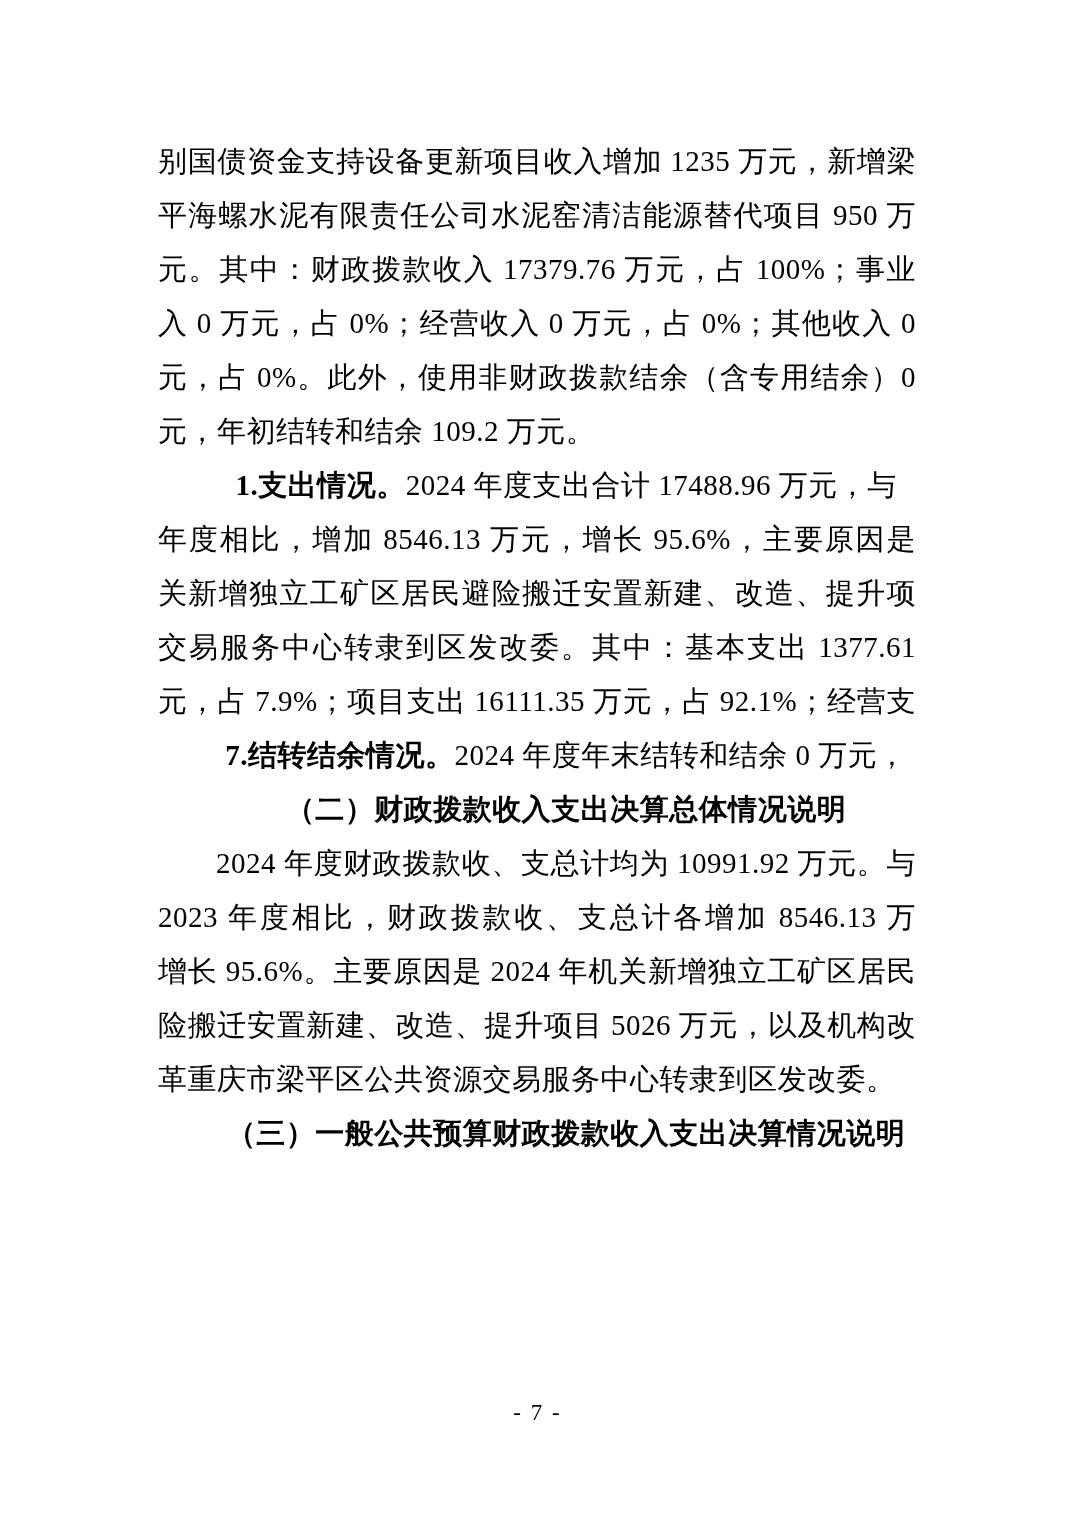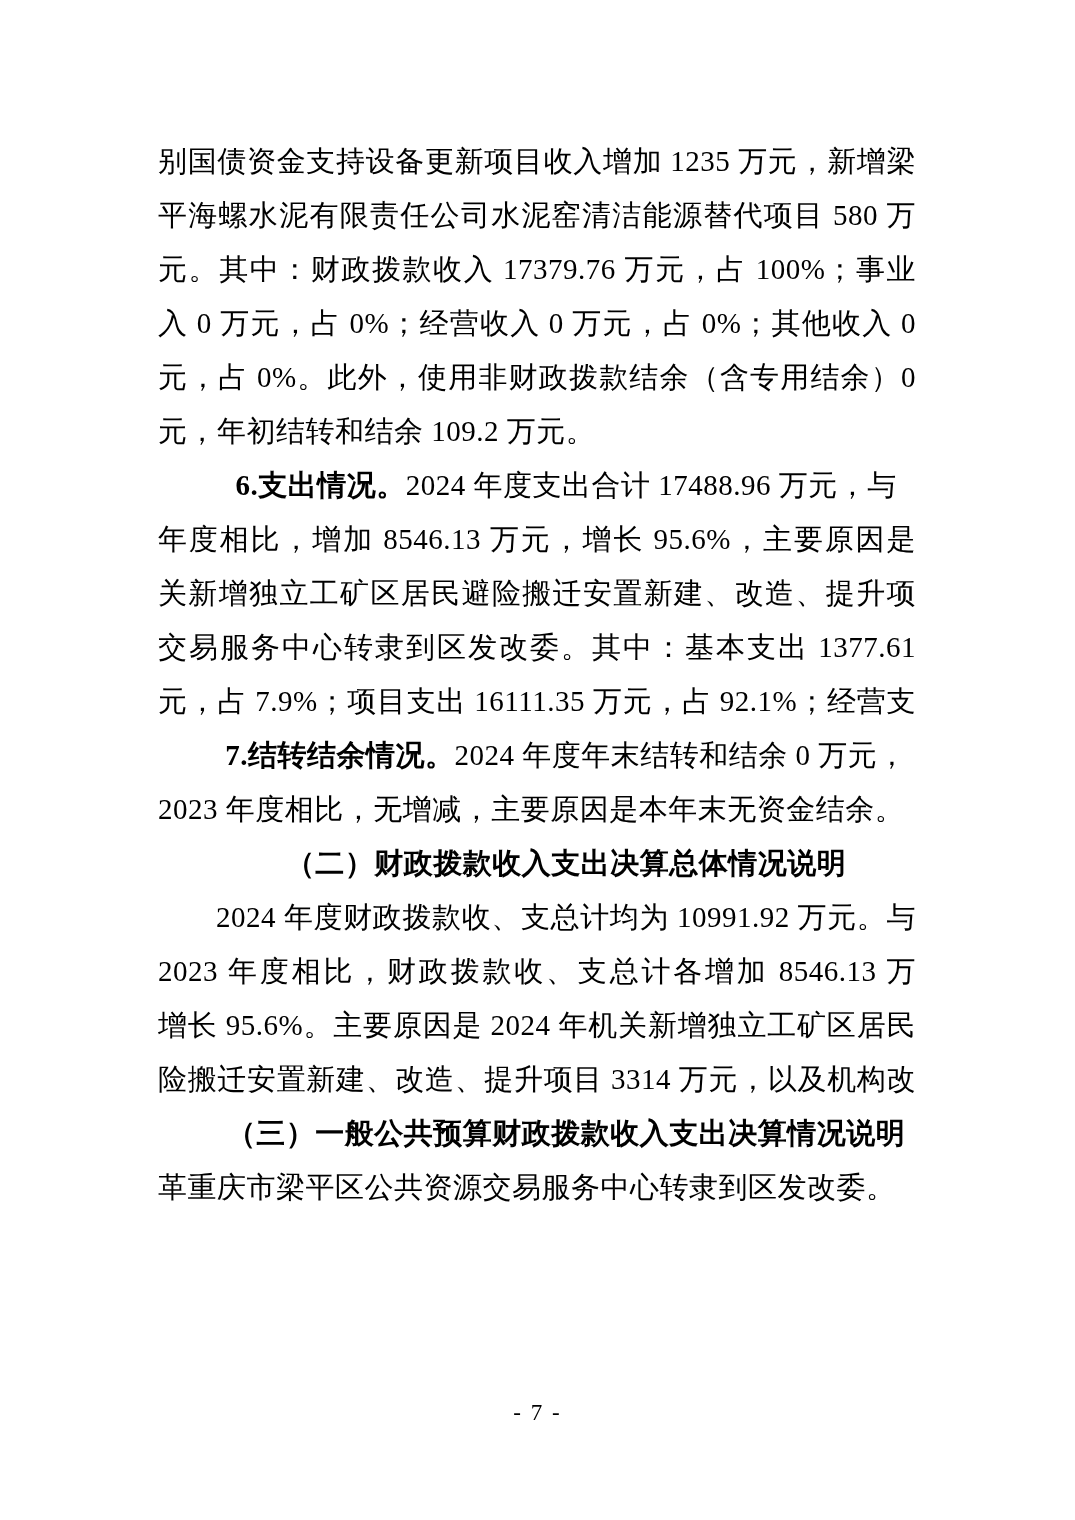--- a/index.html
+++ b/index.html
@@ -61,42 +61,41 @@
   }
 </style>
 </head>
 <body>
 
 <div class="page">
 
   <div class="body-text">
 
     <div class="ln j"><span class="b"></span><span>别国债资金支持设备更新项目收入增加 1235 万元，新增梁</span></div>
-    <div class="ln j"><span class="b"></span><span>平海螺水泥有限责任公司水泥窑清洁能源替代项目 580 万</span></div>
+    <div class="ln j"><span class="b"></span><span>平海螺水泥有限责任公司水泥窑清洁能源替代项目 950 万</span></div>
     <div class="ln j"><span class="b"></span><span>元。其中：财政拨款收入 17379.76 万元，占 100%；事业收</span></div>
     <div class="ln j"><span class="b"></span><span>入 0 万元，占 0%；经营收入 0 万元，占 0%；其他收入 0 万</span></div>
     <div class="ln j"><span class="b"></span><span>元，占 0%。此外，使用非财政拨款结余（含专用结余）0 万</span></div>
     <div class="ln"><span class="b"></span><span>元，年初结转和结余 109.2 万元。</span></div>
 
-    <div class="ln j ind"><span class="b">6.支出情况。</span><span>2024 年度支出合计 17488.96 万元，与 2023</span></div>
+    <div class="ln j ind"><span class="b">1.支出情况。</span><span>2024 年度支出合计 17488.96 万元，与 2023</span></div>
     <div class="ln j"><span class="b"></span><span>年度相比，增加 8546.13 万元，增长 95.6%，主要原因是机</span></div>
     <div class="ln j"><span class="b"></span><span>关新增独立工矿区居民避险搬迁安置新建、改造、提升项目</span></div>
     <div class="ln j"><span class="b"></span><span>交易服务中心转隶到区发改委。其中：基本支出 1377.61 万</span></div>
     <div class="ln j"><span class="b"></span><span>元，占 7.9%；项目支出 16111.35 万元，占 92.1%；经营支出</span></div>
 
     <div class="ln j ind"><span class="b">7.结转结余情况。</span><span>2024 年度年末结转和结余 0 万元，与</span></div>
-    <div class="ln"><span class="b"></span><span>2023 年度相比，无增减，主要原因是本年末无资金结余。</span></div>
 
     <div class="ln ind heading"><span class="b">（二）财政拨款收入支出决算总体情况说明</span><span></span></div>
 
     <div class="ln j ind"><span class="b"></span><span>2024 年度财政拨款收、支总计均为 10991.92 万元。与</span></div>
     <div class="ln j"><span class="b"></span><span>2023 年度相比，财政拨款收、支总计各增加 8546.13 万元，</span></div>
     <div class="ln j"><span class="b"></span><span>增长 95.6%。主要原因是 2024 年机关新增独立工矿区居民避</span></div>
-    <div class="ln j"><span class="b"></span><span>险搬迁安置新建、改造、提升项目 3314 万元，以及机构改</span></div>
+    <div class="ln j"><span class="b"></span><span>险搬迁安置新建、改造、提升项目 5026 万元，以及机构改</span></div>
+    <div class="ln"><span class="b"></span><span>革重庆市梁平区公共资源交易服务中心转隶到区发改委。</span></div>
+
     <div class="ln ind heading"><span class="b">（三）一般公共预算财政拨款收入支出决算情况说明</span><span></span></div>
-
-    <div class="ln"><span class="b"></span><span>革重庆市梁平区公共资源交易服务中心转隶到区发改委。</span></div>
 
   </div>
 
   <div class="footer">- 7 -</div>
 
 </div>
 
 </body></html>

